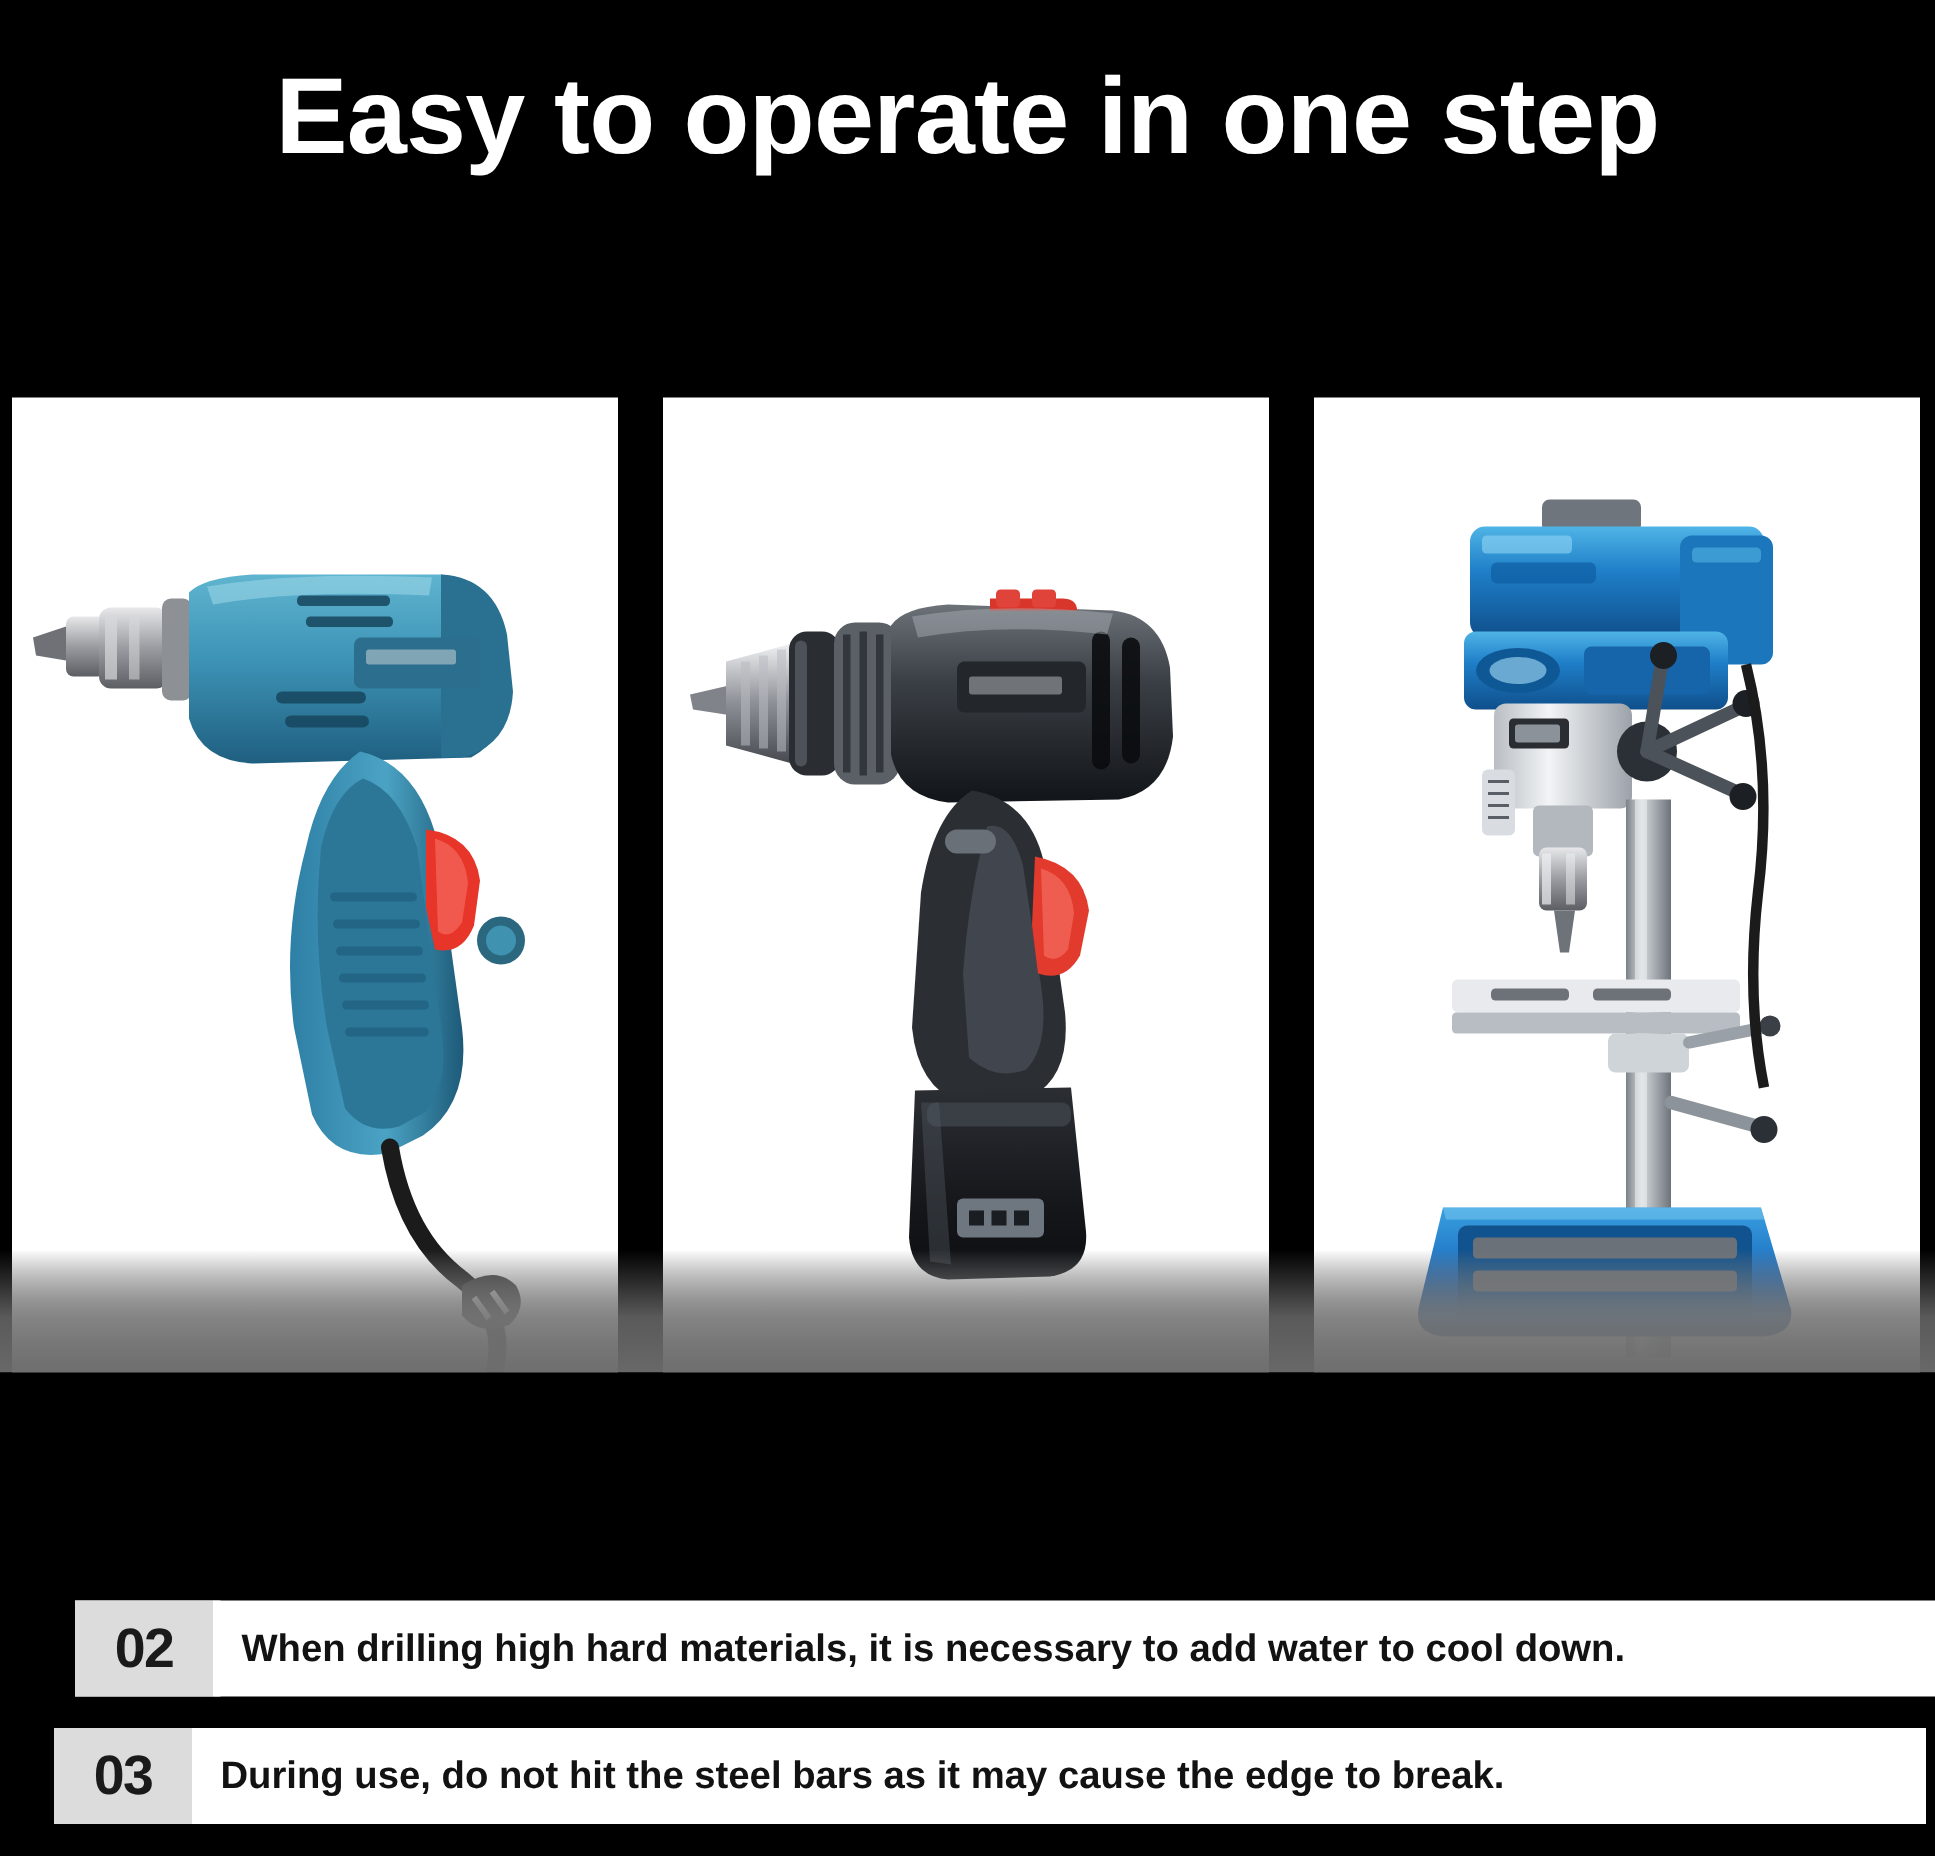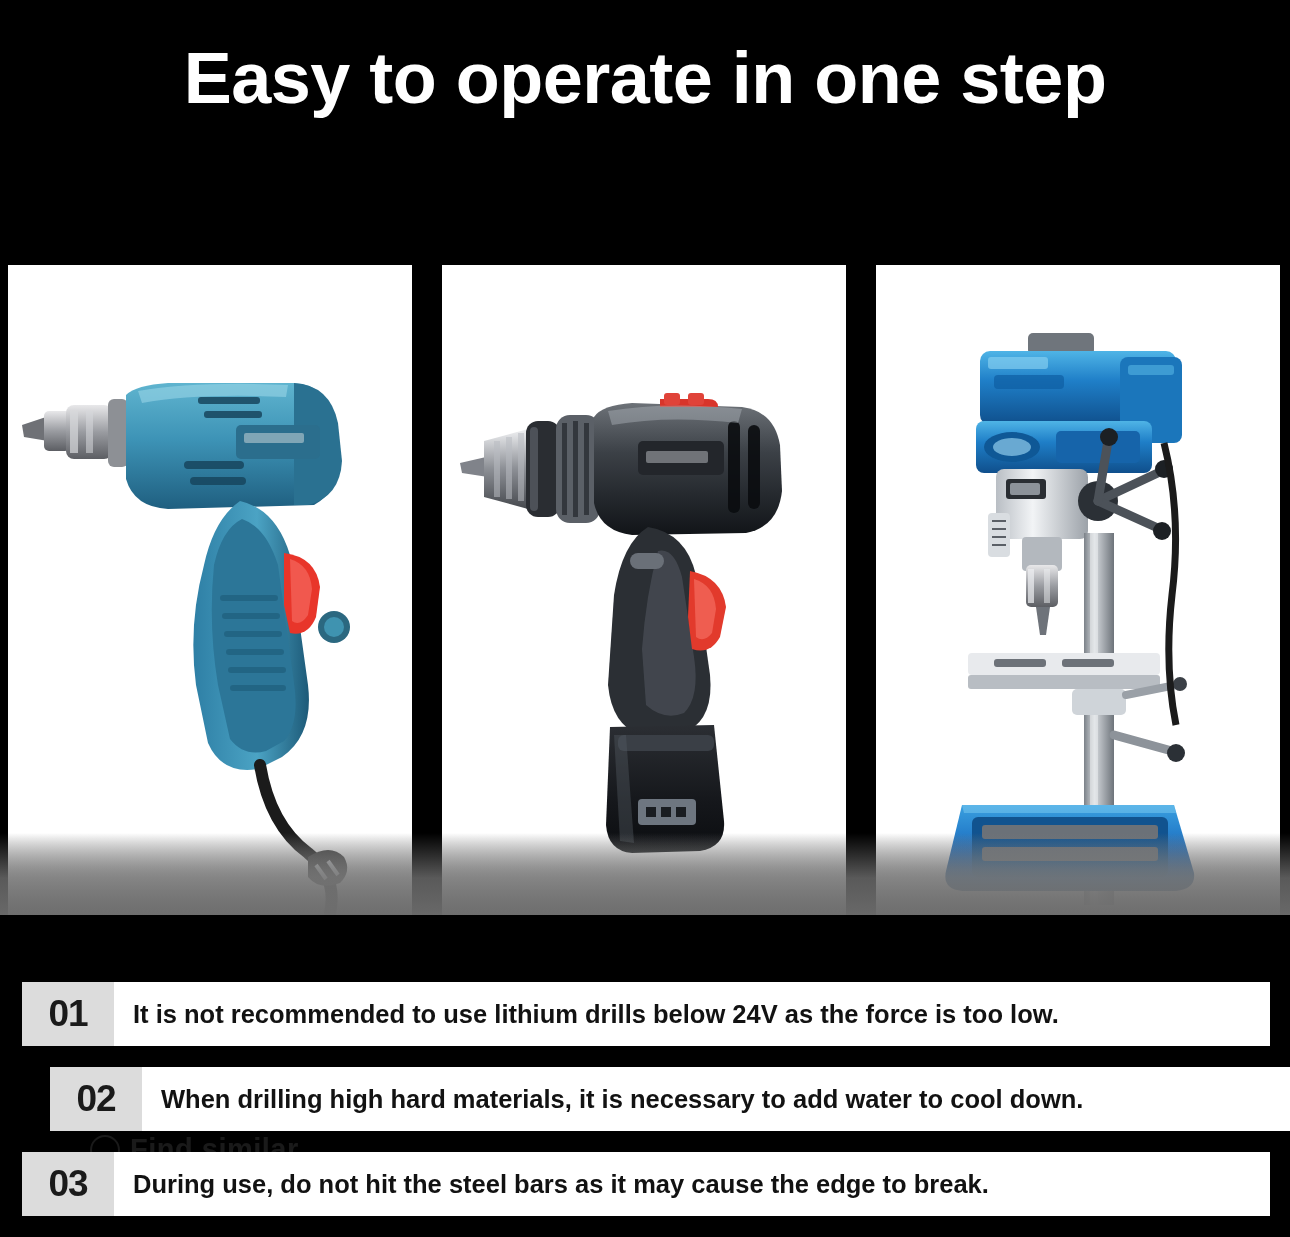--- a/index.html
+++ b/index.html
@@ -96,21 +96,21 @@
     left: 22px;
     width: 1248px;
     height: 64px;
     background: #ffffff;
     display: flex;
     align-items: stretch;
     box-sizing: border-box;
   }
   .note-row.r1 { top: 67px; }
   .note-row.r2 { top: 152px; margin-left: 28px; }
-  .note-row.r3 { top: 237px; }
+  .note-row.r3 { top: 237px; margin-left: 14px; }
   .note-num {
     width: 92px;
     flex: 0 0 92px;
     background: #dcdcdc;
     color: #1a1a1a;
     font-size: 37px;
     font-weight: bold;
     display: flex;
     align-items: center;
     justify-content: center;
@@ -423,30 +423,21 @@
         <path d="M86 540 L298 540 L300 548 L88 548 Z" fill="#7ecbf2" opacity="0.5"></path>
       </svg>
       <div class="shade"></div>
     </div>
 
     <div class="strip-shade"></div>
   </div>
 
   <div class="notes">
 
-    <div class="watermark">
-      <span class="wm-icon"></span>
-      <span>Find similar</span>
-    </div>
-
-    <div class="note-row r1">
-      <div class="note-num">01</div>
-      <div class="note-sep"></div>
-      <div class="note-text">It is not recommended to use lithium drills below 24V as the force is too low.</div>
-    </div>
+
 
     <div class="note-row r2">
       <div class="note-num">02</div>
       <div class="note-sep"></div>
       <div class="note-text">When drilling high hard materials, it is necessary to add water to cool down.</div>
     </div>
 
     <div class="note-row r3">
       <div class="note-num">03</div>
       <div class="note-sep"></div>

